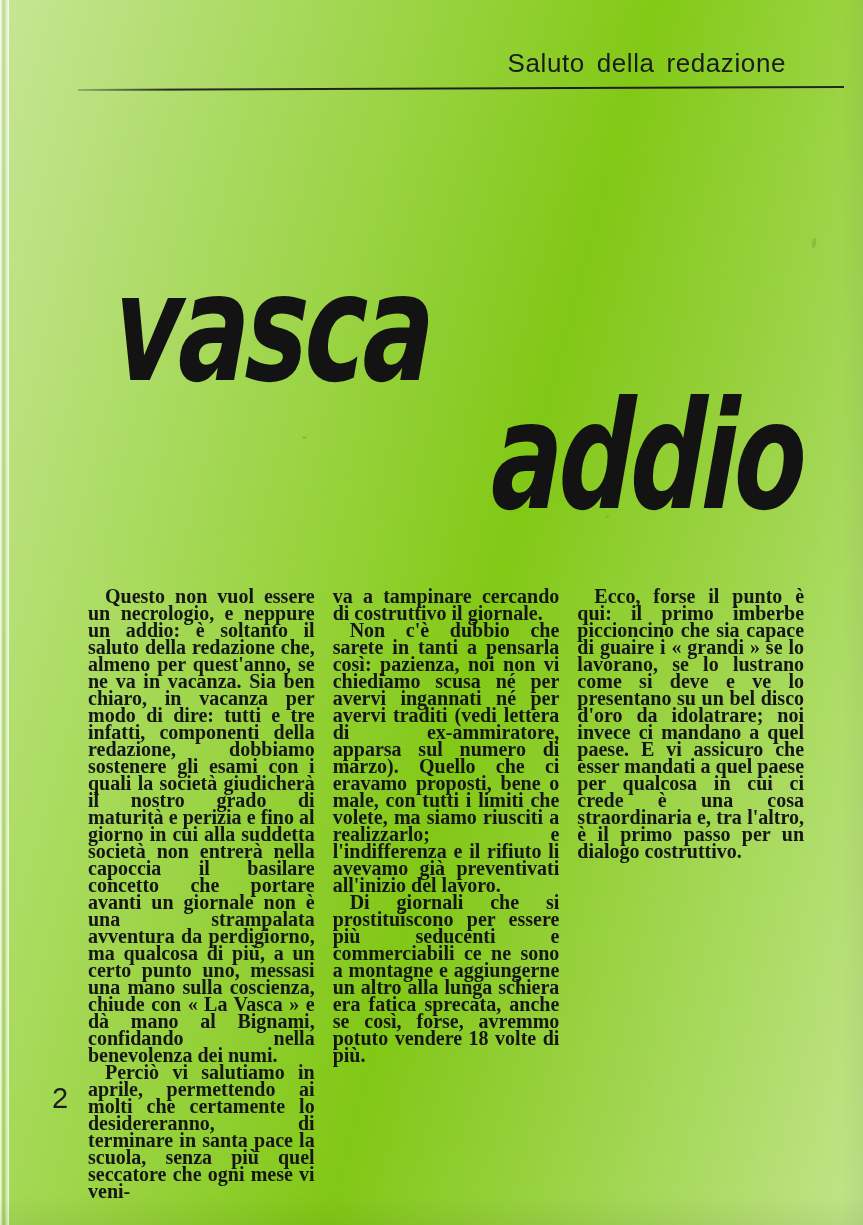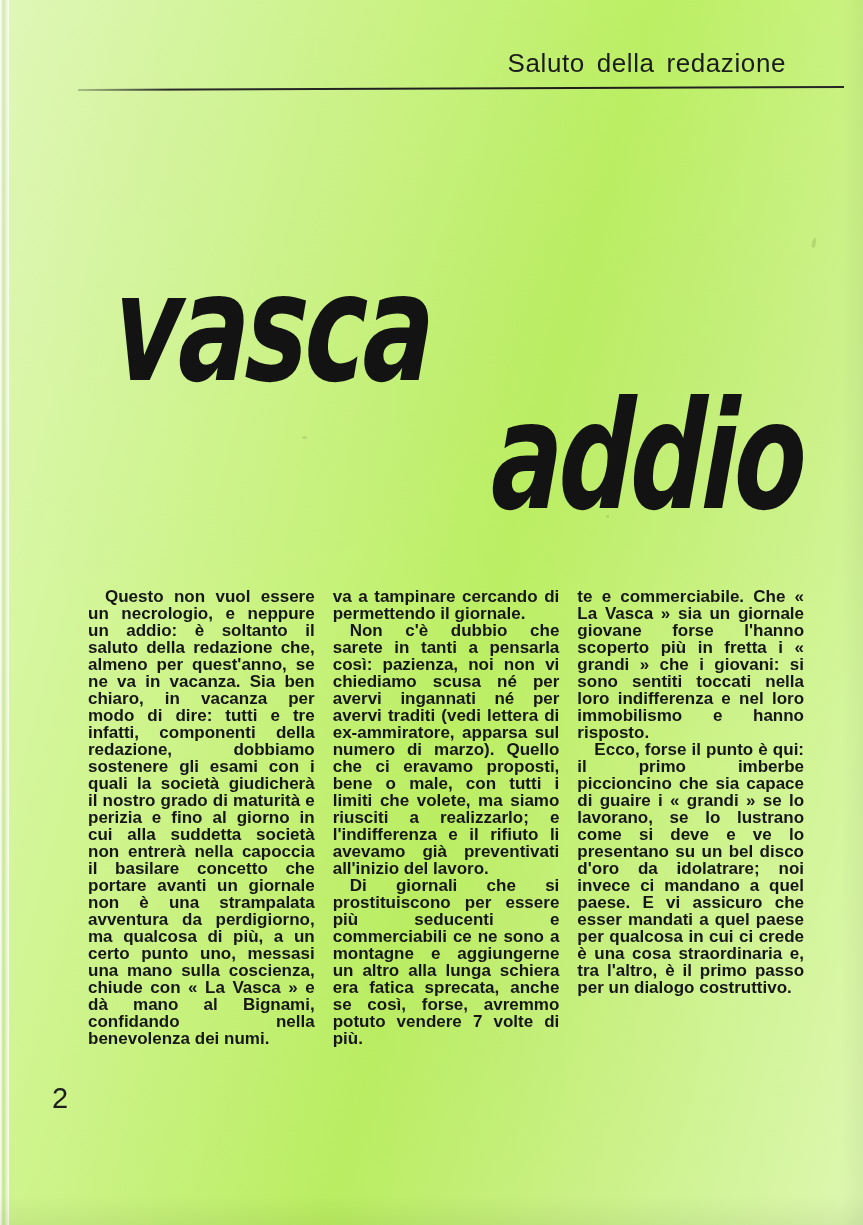--- a/index.html
+++ b/index.html
@@ -10,21 +10,21 @@
   }
   body {
     font-family: "Liberation Sans", sans-serif;
   }
 
   .page {
     position: relative;
     width: 863px;
     height: 1225px;
     margin: 0 auto;
-    background: #bef264;
+    background: #84cc16;
     overflow: hidden;
   }
 
   
   .paper-grain {
     position: absolute;
     inset: 0;
     pointer-events: none;
     background:
       radial-gradient(circle at 18% 12%, rgba(0,0,0,0.012) 0%, rgba(0,0,0,0) 42%),
@@ -130,22 +130,22 @@
     position: absolute;
     left: 88px;
     top: 588px;
     width: 716px;
     height: 520px;
     display: flex;
     gap: 18px;
   }
   .column {
     width: 227px;
-    font-family: Liberation Sans, sans-serif;
-    font-size: 17px;
+    font-family: Liberation Serif, serif;
+    font-size: 20px;
     font-weight: 700;
     line-height: 17.0px;
     color: #161616;
     text-align: justify;
     text-justify: inter-word;
     hyphens: manual;
   }
   .column p {
     margin: 0;
     text-indent: 17px;
@@ -186,30 +186,30 @@
 
   <div class="display-title">
     <span class="title-word title-word-1">vasca</span>
     <span class="title-word title-word-2">addio</span>
   </div>
 
   <div class="columns">
 
     <div class="column">
       <p>Questo non vuol essere un necrologio, e neppure un addio: è soltanto il saluto della redazione che, almeno per quest'anno, se ne va in vacanza. Sia ben chiaro, in vacanza per modo di dire: tutti e tre infatti, componenti della redazione, dobbiamo sostenere gli esami con i quali la società giudicherà il nostro grado di maturità e perizia e fino al giorno in cui alla suddetta società non entrerà nella capoccia il basilare concetto che portare avanti un giornale non è una strampalata avventura da perdigiorno, ma qualcosa di più, a un certo punto uno, messasi una mano sulla coscienza, chiude con « La Vasca » e dà mano al Bignami, confidando nella benevolenza dei numi.</p>
+      <p>Perciò vi salutiamo in aprile, permettendo ai molti che certamente lo desidereranno, di terminare in santa pace la scuola, senza più quel seccatore che ogni mese vi veni-</p>
     </div>
 
     <div class="column">
-      <p class="no-indent">va a tampinare cercando di permettendo il giornale.</p>
+      <p class="no-indent">va a tampinare cercando di costruttivo il giornale.</p>
       <p>Non c'è dubbio che sarete in tanti a pensarla così: pazienza, noi non vi chiediamo scusa né per avervi ingannati né per avervi traditi (vedi lettera di ex-ammiratore, apparsa sul numero di marzo). Quello che ci eravamo proposti, bene o male, con tutti i limiti che volete, ma siamo riusciti a realizzarlo; e l'indifferenza e il rifiuto li avevamo già preventivati all'inizio del lavoro.</p>
-      <p>Di giornali che si prostituiscono per essere più seducenti e commerciabili ce ne sono a montagne e aggiungerne un altro alla lunga schiera era fatica sprecata, anche se così, forse, avremmo potuto vendere 7 volte di più.</p>
+      <p>Di giornali che si prostituiscono per essere più seducenti e commerciabili ce ne sono a montagne e aggiungerne un altro alla lunga schiera era fatica sprecata, anche se così, forse, avremmo potuto vendere 18 volte di più.</p>
     </div>
 
     <div class="column">
-      <p class="no-indent">te e commerciabile. Che « La Vasca » sia un giornale giovane forse l'hanno scoperto più in fretta i « grandi » che i giovani: si sono sentiti toccati nella loro indifferenza e nel loro immobilismo e hanno risposto.</p>
       <p>Ecco, forse il punto è qui: il primo imberbe piccioncino che sia capace di guaire i « grandi » se lo lavorano, se lo lustrano come si deve e ve lo presentano su un bel disco d'oro da idolatrare; noi invece ci mandano a quel paese. E vi assicuro che esser mandati a quel paese per qualcosa in cui ci crede è una cosa straordinaria e, tra l'altro, è il primo passo per un dialogo costruttivo.</p>
     </div>
 
   </div>
 
   <div class="folio">2</div>
 
 </div>
 
 </body></html>

